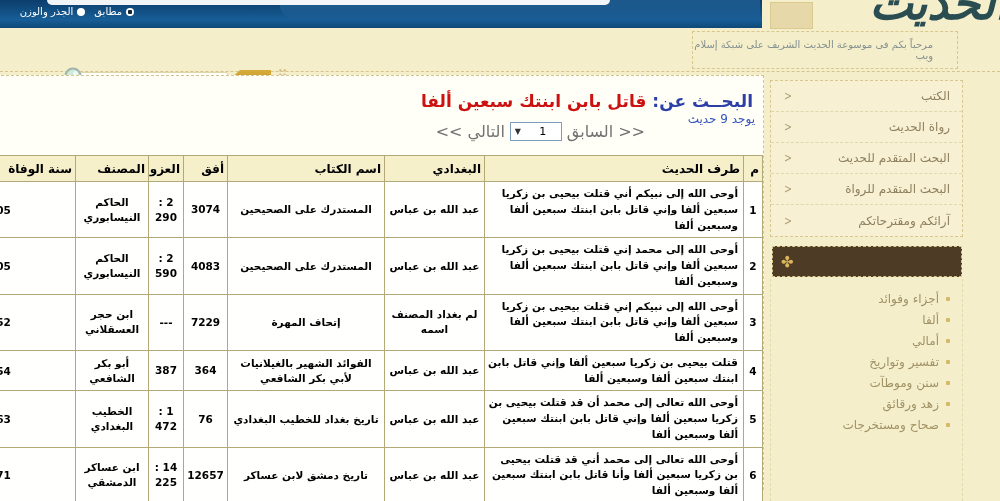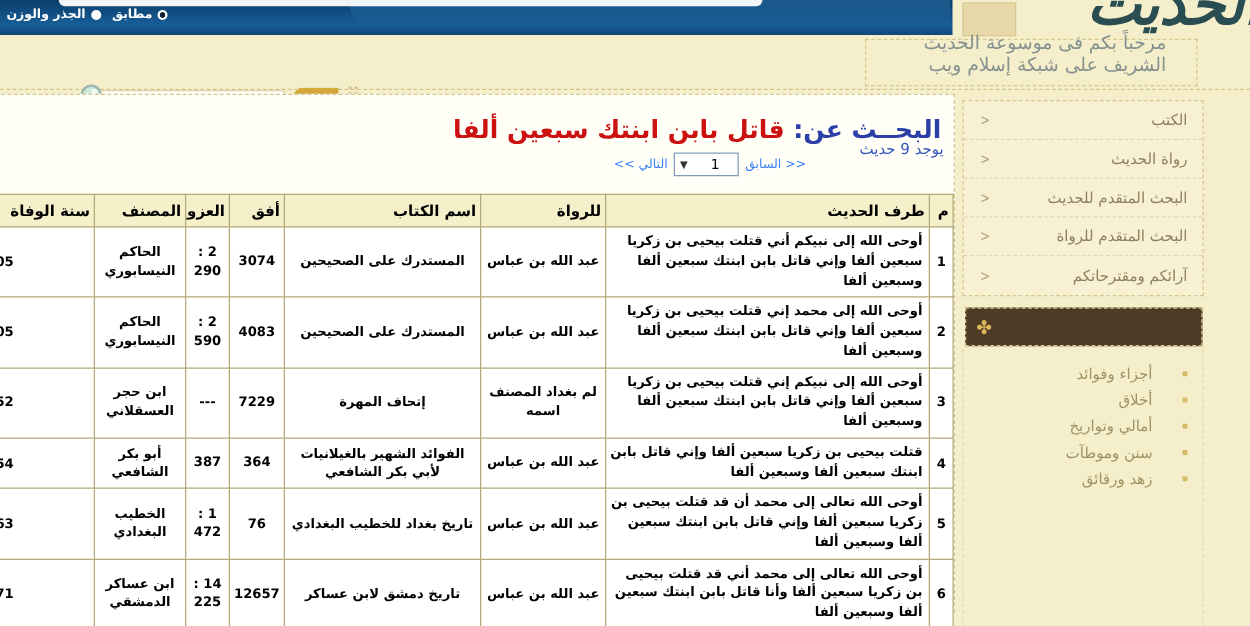--- a/index.html
+++ b/index.html
@@ -5,21 +5,21 @@
   * { margin:0; padding:0; box-sizing:border-box; }
   html,body { font-family:"DejaVu Sans", sans-serif; }
   #canvas { position:relative; width:1000px; height:501px; background:#f5eecb; overflow:hidden; direction:rtl; }
 
   
   .navbar { position:absolute; left:0; top:0; width:762px; height:28px;
     background:linear-gradient(180deg,#0c3e6c 0%, #114d80 35%, #175e97 70%, #0f4878 100%); }
   .navbar .sheen { position:absolute; left:280px; top:0; width:480px; height:19px;
     background:linear-gradient(180deg,#2a6ea6,#1b5a90); border-radius:0 0 0 14px; opacity:.55; }
   .nav-opts { position:absolute; left:-16px; top:6px; width:150px; display:flex; gap:9px; align-items:center; }
-  .nav-opt { display:flex; align-items:center; gap:4px; color:#ffffff; font-size:10px; font-weight:bold; white-space:nowrap; }
+  .nav-opt { display:flex; align-items:center; gap:4px; color:#ffffff; font-size:10px; font-weight:normal; white-space:nowrap; }
   .radio { width:8px; height:8px; border-radius:50%; background:#ffffff; flex:0 0 auto; }
   .radio.sel { background:radial-gradient(circle at 50% 50%, #123 0 2px, #fff 2.5px); }
   .topwhite { position:absolute; left:47px; top:0; width:563px; height:5px; background:#ffffff; border-radius:0 0 6px 6px; opacity:.95; }
 
   
   .logo-square { position:absolute; left:770px; top:2px; width:43px; height:27px; background:#e7d8aa; border:1px solid #dcc990; }
   .logo-script { position:absolute; left:928px; top:-24px; width:80px; color:#2a4d52; font-size:46px; font-weight:bold; font-style:italic; letter-spacing:-2px; white-space:nowrap; }
 
   
   .search-strip { position:absolute; left:0; top:28px; width:1000px; height:44px; border-bottom:1px dashed #d6c48e; }
@@ -30,49 +30,49 @@
     display:flex; align-items:center; justify-content:flex-start; padding-right:6px;
     clip-path:polygon(100% 0, 28% 0, 0 50%, 28% 100%, 100% 100%); cursor:pointer; }
   .search-input { position:absolute; left:80px; top:44px; width:148px; height:19px; background:#fffef8;
     border:1px solid #e0d5a8; border-radius:2px; font-size:11px; direction:rtl; padding:0 4px; }
   .mag { position:absolute; left:56px; top:38px; }
   .search-link { position:absolute; left:22px; top:48px; color:#a3a24e; font-size:12px; cursor:pointer; }
 
   
   .welcome { position:absolute; left:692px; top:31px; width:266px; height:38px; border:1px dashed #d8c88f;
     display:flex; align-items:flex-end; justify-content:flex-end; padding:0 24px 7px 0;
-    color:#85918f; font-size:15px; }
+    color:#85918f; font-size:10px; }
 
   
   .side-menu { position:absolute; left:770px; top:80px; width:193px; border:1px dashed #d8c88f; background:#f7f0d2; }
   .side-item { height:31px; display:flex; align-items:center; justify-content:space-between;
     padding:0 12px 0 12px; color:#8f815f; font-size:12px; cursor:pointer; border-bottom:1px dashed #e2d7ab; }
   .side-item:last-child { border-bottom:none; }
   .chev { color:#b0a076; font-size:12px; transform:scaleX(.8); }
 
   .sect-hdr { position:absolute; left:772px; top:246px; width:190px; height:31px; background:#4e3b26;
     border:1px dashed #d8c88f; display:flex; align-items:center; justify-content:flex-start;
     padding-right:26px; color:#ecd9a2; font-size:13px; font-weight:bold; }
   .sect-hdr .orn { position:absolute; left:8px; top:6px; color:#d9b65a; font-size:15px; }
 
   .cats { position:absolute; left:770px; top:279px; width:193px; height:222px;
     border-right:1px dashed #e4d9ae; border-left:1px dashed #e4d9ae; padding-top:9px; }
-  .cat { height:21px; display:flex; align-items:center; gap:24px; padding-right:12px;
+  .cat { height:21px; display:flex; align-items:center; gap:7px; padding-right:12px;
     color:#a09265; font-size:12px; cursor:pointer; }
   .cat .dot { width:4px; height:4px; background:#d4b968; border-radius:1px; flex:0 0 auto; }
 
   
   .panel { position:absolute; left:-14px; top:75px; width:778px; height:415px;
     background:#fffef7; border:1px dashed #d6c48e; }
-  .q-head { position:absolute; right:10px; top:15px; font-size:20px; font-weight:bold; }
+  .q-head { position:absolute; right:10px; top:15px; font-size:17px; font-weight:bold; }
   .q-label { color:#2b3fa6; }
   .q-text  { color:#cc1111; }
   .result-count { position:absolute; right:8px; top:36px; color:#3355bb; font-size:12px; }
   .pager { position:absolute; right:118px; top:46px; display:flex; align-items:center; gap:5px; }
-  .pager a { color:#3b82f6; font-size:10px; text-decoration:none; cursor:pointer; white-space:nowrap; }
+  .pager a { color:#737373; font-size:16px; text-decoration:none; cursor:pointer; white-space:nowrap; }
   .page-select { width:52px; height:19px; background:#fff; border:1px solid #7f9db9;
     display:flex; align-items:center; font-size:11px; color:#000; cursor:pointer; }
   .page-select .val { flex:1; text-align:center; }
   .page-select .arr { width:14px; text-align:center; font-size:8px; color:#333; }
 
   table.results { position:absolute; right:0px; top:79px; width:778px; border-collapse:collapse;
     table-layout:fixed; direction:rtl; }
   .results th { background:#f5efca; border:1px solid #b3a878; font-size:12px; font-weight:bold;
     color:#000; height:26px; text-align:right; padding:2px 3px; white-space:nowrap; overflow:visible; }
   .results td { background:#fffffd; border:1px solid #b3a878; font-size:10.5px; color:#000;
@@ -150,33 +150,41 @@
   <div class="sect-hdr">
     <span class="orn">✤</span>
   </div>
   <div class="cats">
     <div class="cat">
         <span class="dot"></span>
         <span>أجزاء وفوائد</span>
       </div>
     <div class="cat">
         <span class="dot"></span>
-        <span>أخلاق</span>
-      </div>
-    <div class="cat">
-        <span class="dot"></span>
-        <span>أمالي وتواريخ</span>
+        <span>ألفا</span>
+      </div>
+    <div class="cat">
+        <span class="dot"></span>
+        <span>أمالي</span>
+      </div>
+    <div class="cat">
+        <span class="dot"></span>
+        <span>تفسير وتواريخ</span>
       </div>
     <div class="cat">
         <span class="dot"></span>
         <span>سنن وموطآت</span>
       </div>
     <div class="cat">
         <span class="dot"></span>
         <span>زهد ورقائق</span>
+      </div>
+    <div class="cat">
+        <span class="dot"></span>
+        <span>صحاح ومستخرجات</span>
       </div>
   </div>
 
   <div class="panel">
     <div class="q-head">
       <span class="q-label">البحــث عن:</span>
       <span class="q-text">قاتل بابن ابنتك سبعين ألفا</span>
     </div>
     <div class="result-count">يوجد 9 حديث</div>
     <div class="pager">
@@ -196,21 +204,21 @@
           <col style="width:157px">
         <col style="width:44px">
           <col style="width:35px">
           <col style="width:73px">
           <col style="width:91px">
       </colgroup>
       <thead>
         <tr>
           <th>م</th>
           <th>طرف الحديث</th>
-          <th>للرواة</th>
+          <th>البغدادي</th>
           <th>اسم الكتاب</th>
           <th>أفق</th>
           <th>العزو</th>
           <th>المصنف</th>
           <th>سنة الوفاة</th>
         </tr>
       </thead>
       <tbody>
         <tr>
           <td class="c-num">1</td>

